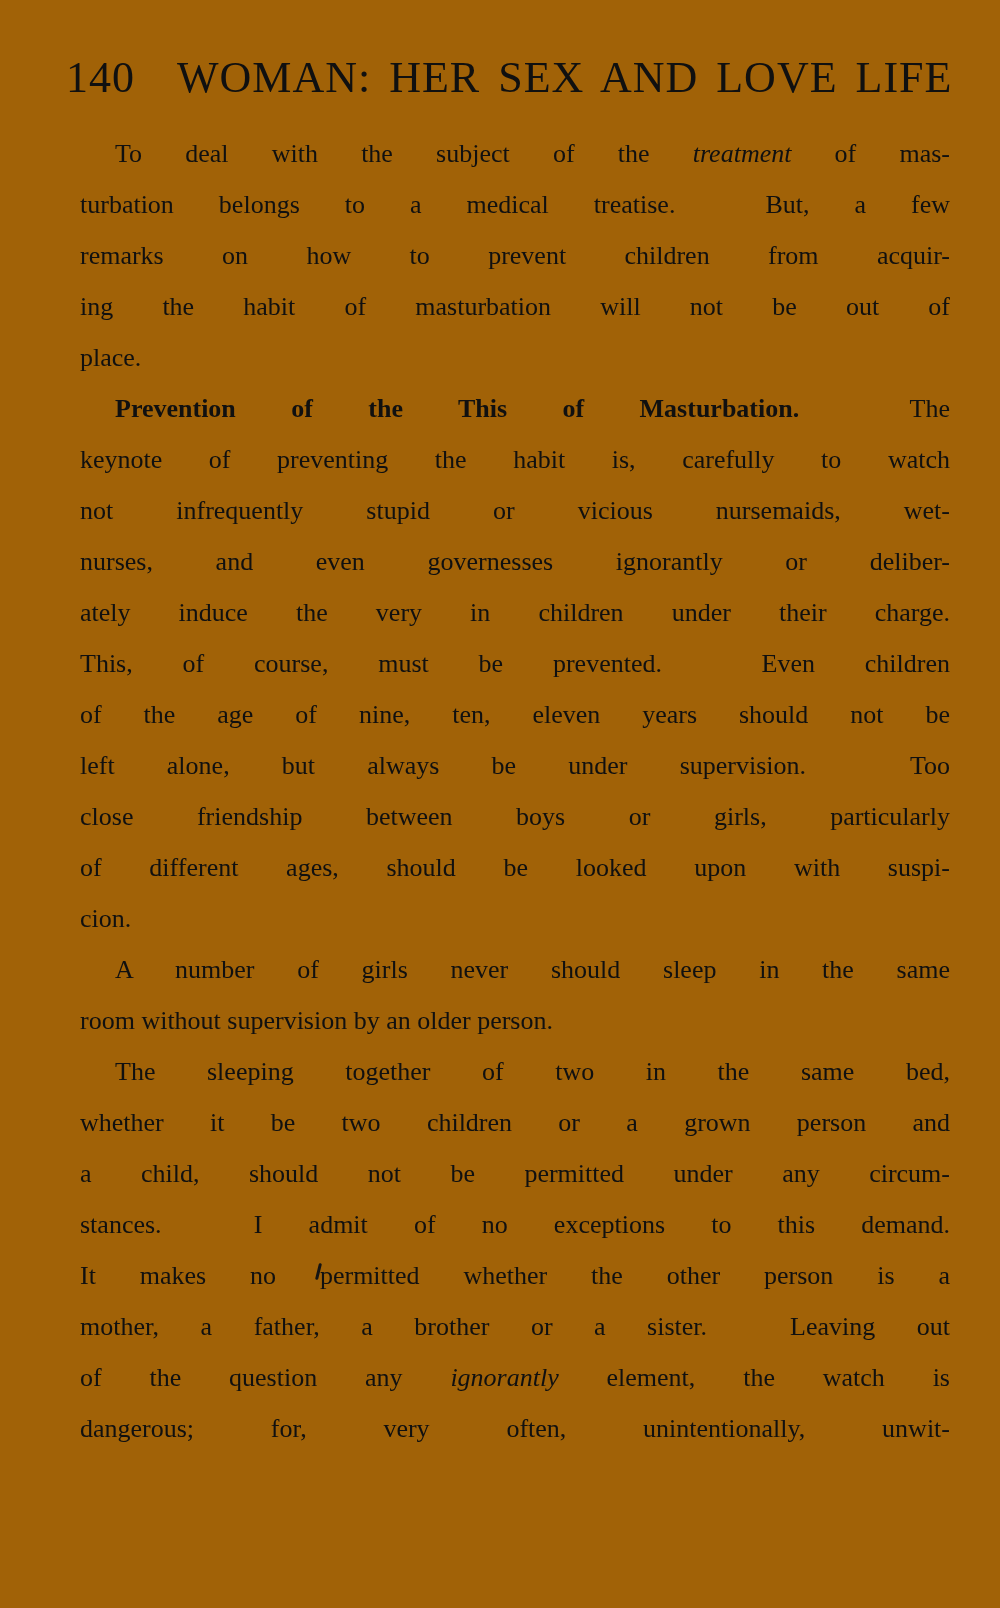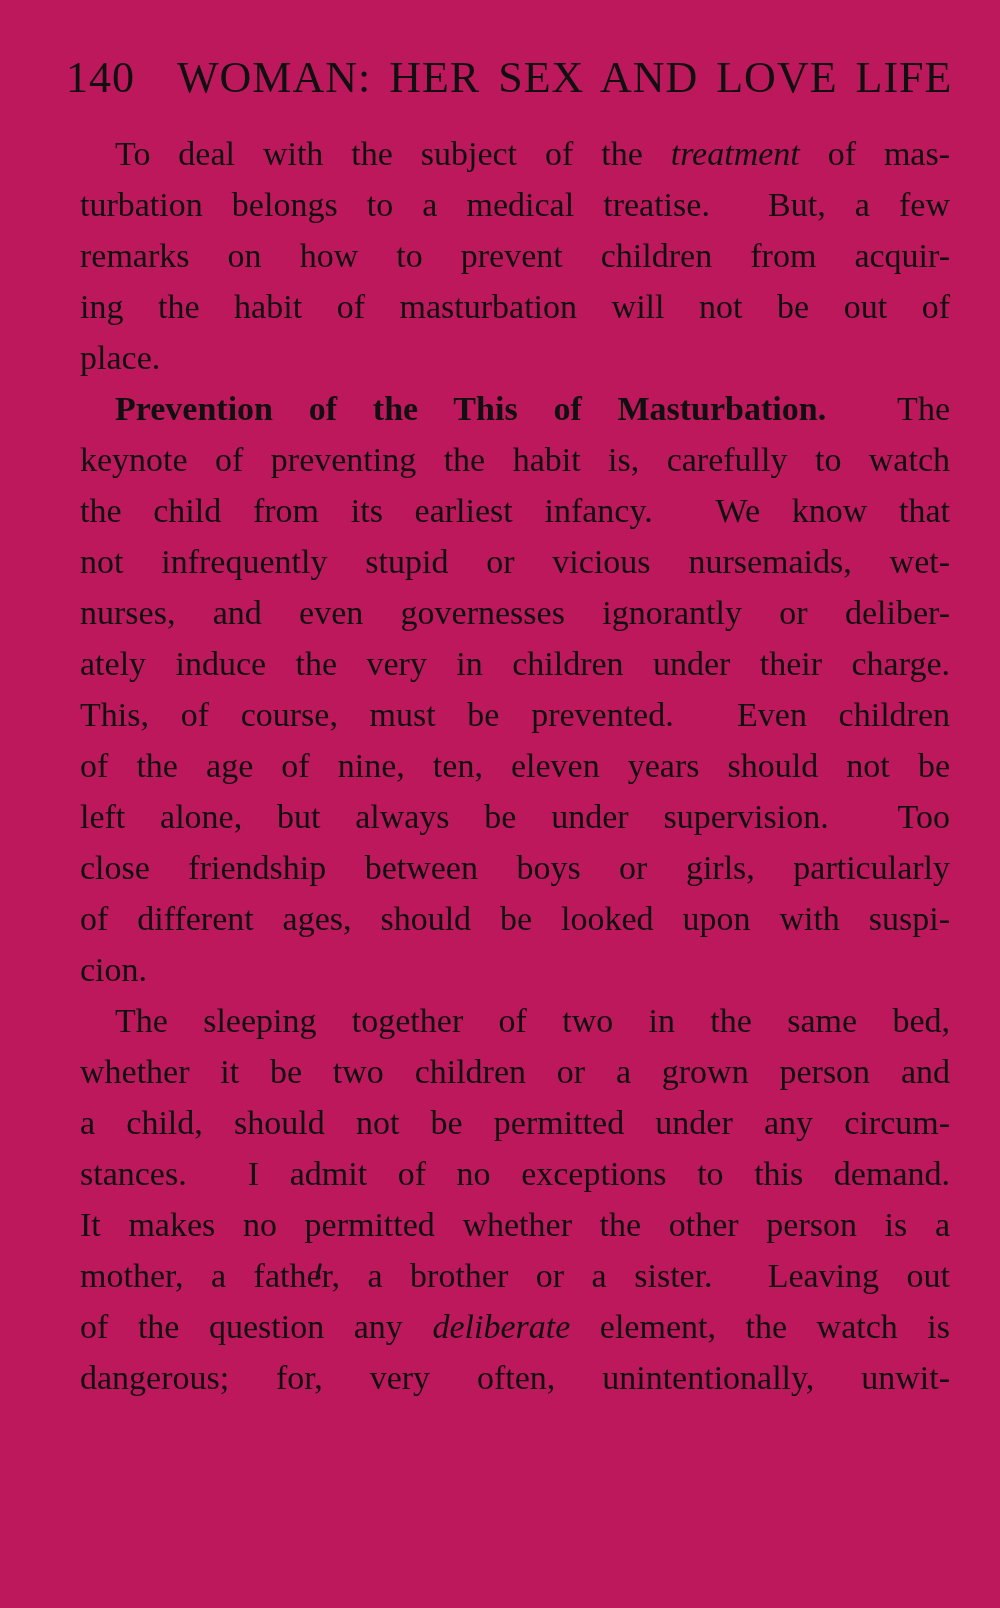--- a/index.html
+++ b/index.html
@@ -4,39 +4,39 @@
 <style>
   html, body {
     margin: 0;
     padding: 0;
     background: #ffffff;
   }
   .page {
     position: relative;
     width: 1000px;
     height: 1608px;
-    background: #be185d;
+    background: #a16207;
     color: #101010;
     font-family: "Liberation Serif", serif;
     overflow: hidden;
   }
   .running-header {
     display: flex;
     align-items: baseline;
     gap: 42px;
     padding: 56px 0 0 66px;
     font-size: 44px;
     line-height: 1;
     letter-spacing: 1px;
     word-spacing: 6px;
     white-space: nowrap;
   }
   .body-text {
     padding: 28px 50px 0 80px;
-    font-size: 34px;
+    font-size: 26px;
     line-height: 51px;
   }
   .paragraph { margin: 0; }
   .line {
     text-align: justify;
     text-align-last: justify;
     white-space: normal;
   }
   .line.end {
     text-align-last: auto;
@@ -71,37 +71,40 @@
       <div class="paragraph">
         <div class="line first"><span>To deal with the subject of the </span><span class="italic">treatment</span><span> of mas-</span></div>
         <div class="line"><span>turbation belongs to a medical treatise.&nbsp; But, a few</span></div>
         <div class="line"><span>remarks on how to prevent children from acquir-</span></div>
         <div class="line"><span>ing the habit of masturbation will not be out of</span></div>
         <div class="line end"><span>place.</span></div>
       </div>
       <div class="paragraph">
         <div class="line first"><span class="bold">Prevention of the This of Masturbation.</span><span>&nbsp; The</span></div>
         <div class="line"><span>keynote of preventing the habit is, carefully to watch</span></div>
-        <div class="line"><span>the child from its earliest infancy.&nbsp; We know that</span></div>
         <div class="line"><span>not infrequently stupid or vicious nursemaids, wet-</span></div>
         <div class="line"><span>nurses, and even governesses ignorantly or deliber-</span></div>
         <div class="line"><span>ately induce the very in children under their charge.</span></div>
         <div class="line"><span>This, of course, must be prevented.&nbsp; Even children</span></div>
         <div class="line"><span>of the age of nine, ten, eleven years should not be</span></div>
         <div class="line"><span>left alone, but always be under supervision.&nbsp; Too</span></div>
         <div class="line"><span>close friendship between boys or girls, particularly</span></div>
         <div class="line"><span>of different ages, should be looked upon with suspi-</span></div>
         <div class="line end"><span>cion.</span></div>
       </div>
       <div class="paragraph">
+        <div class="line first"><span>A number of girls never should sleep in the same</span></div>
+        <div class="line end"><span>room without supervision by an older person.</span></div>
+      </div>
+      <div class="paragraph">
         <div class="line first"><span>The sleeping together of two in the same bed,</span></div>
         <div class="line"><span>whether it be two children or a grown person and</span></div>
         <div class="line"><span>a child, should not be permitted under any circum-</span></div>
         <div class="line"><span>stances.&nbsp; I admit of no exceptions to this demand.</span></div>
         <div class="line"><span>It makes no permitted whether the other person is a</span></div>
         <div class="line"><span>mother, a father, a brother or a sister.&nbsp; Leaving out</span></div>
-        <div class="line"><span>of the question any </span><span class="italic">deliberate</span><span> element, the watch is</span></div>
+        <div class="line"><span>of the question any </span><span class="italic">ignorantly</span><span> element, the watch is</span></div>
         <div class="line"><span>dangerous; for, very often, unintentionally, unwit-</span></div>
       </div>
     </div>
 
   <div class="ink-mark"></div>
 </div>
 
 </body></html>

